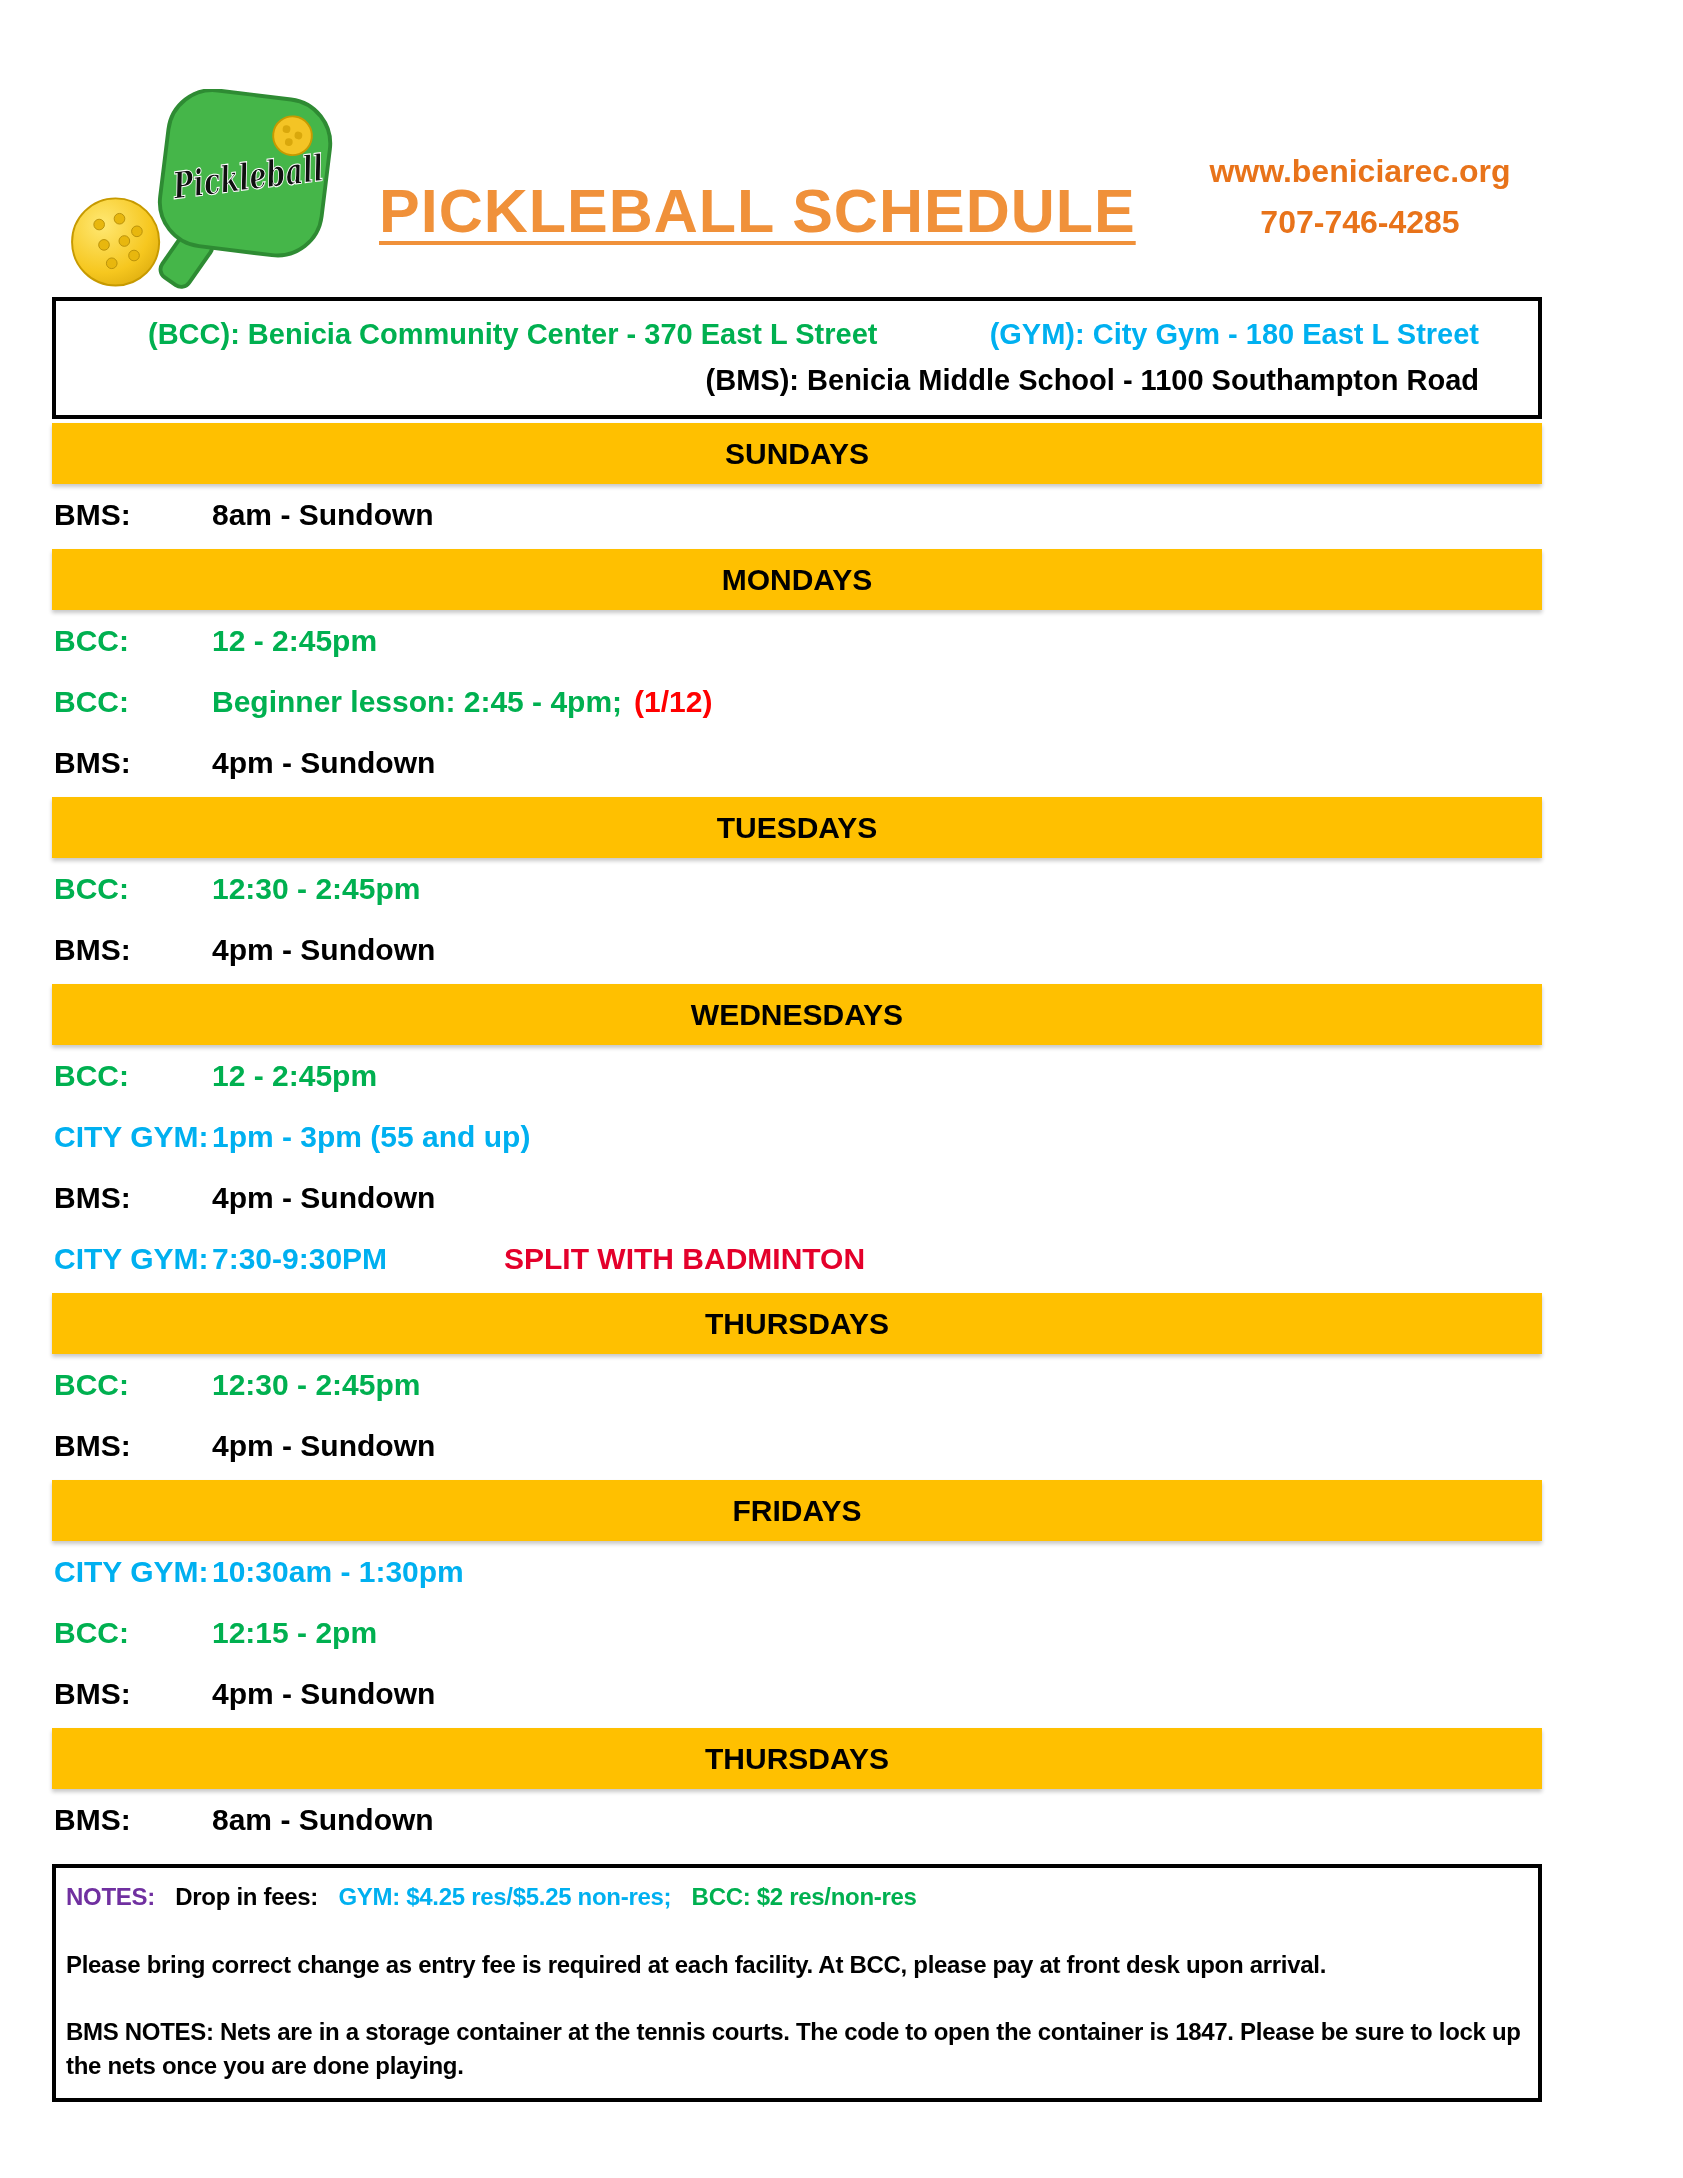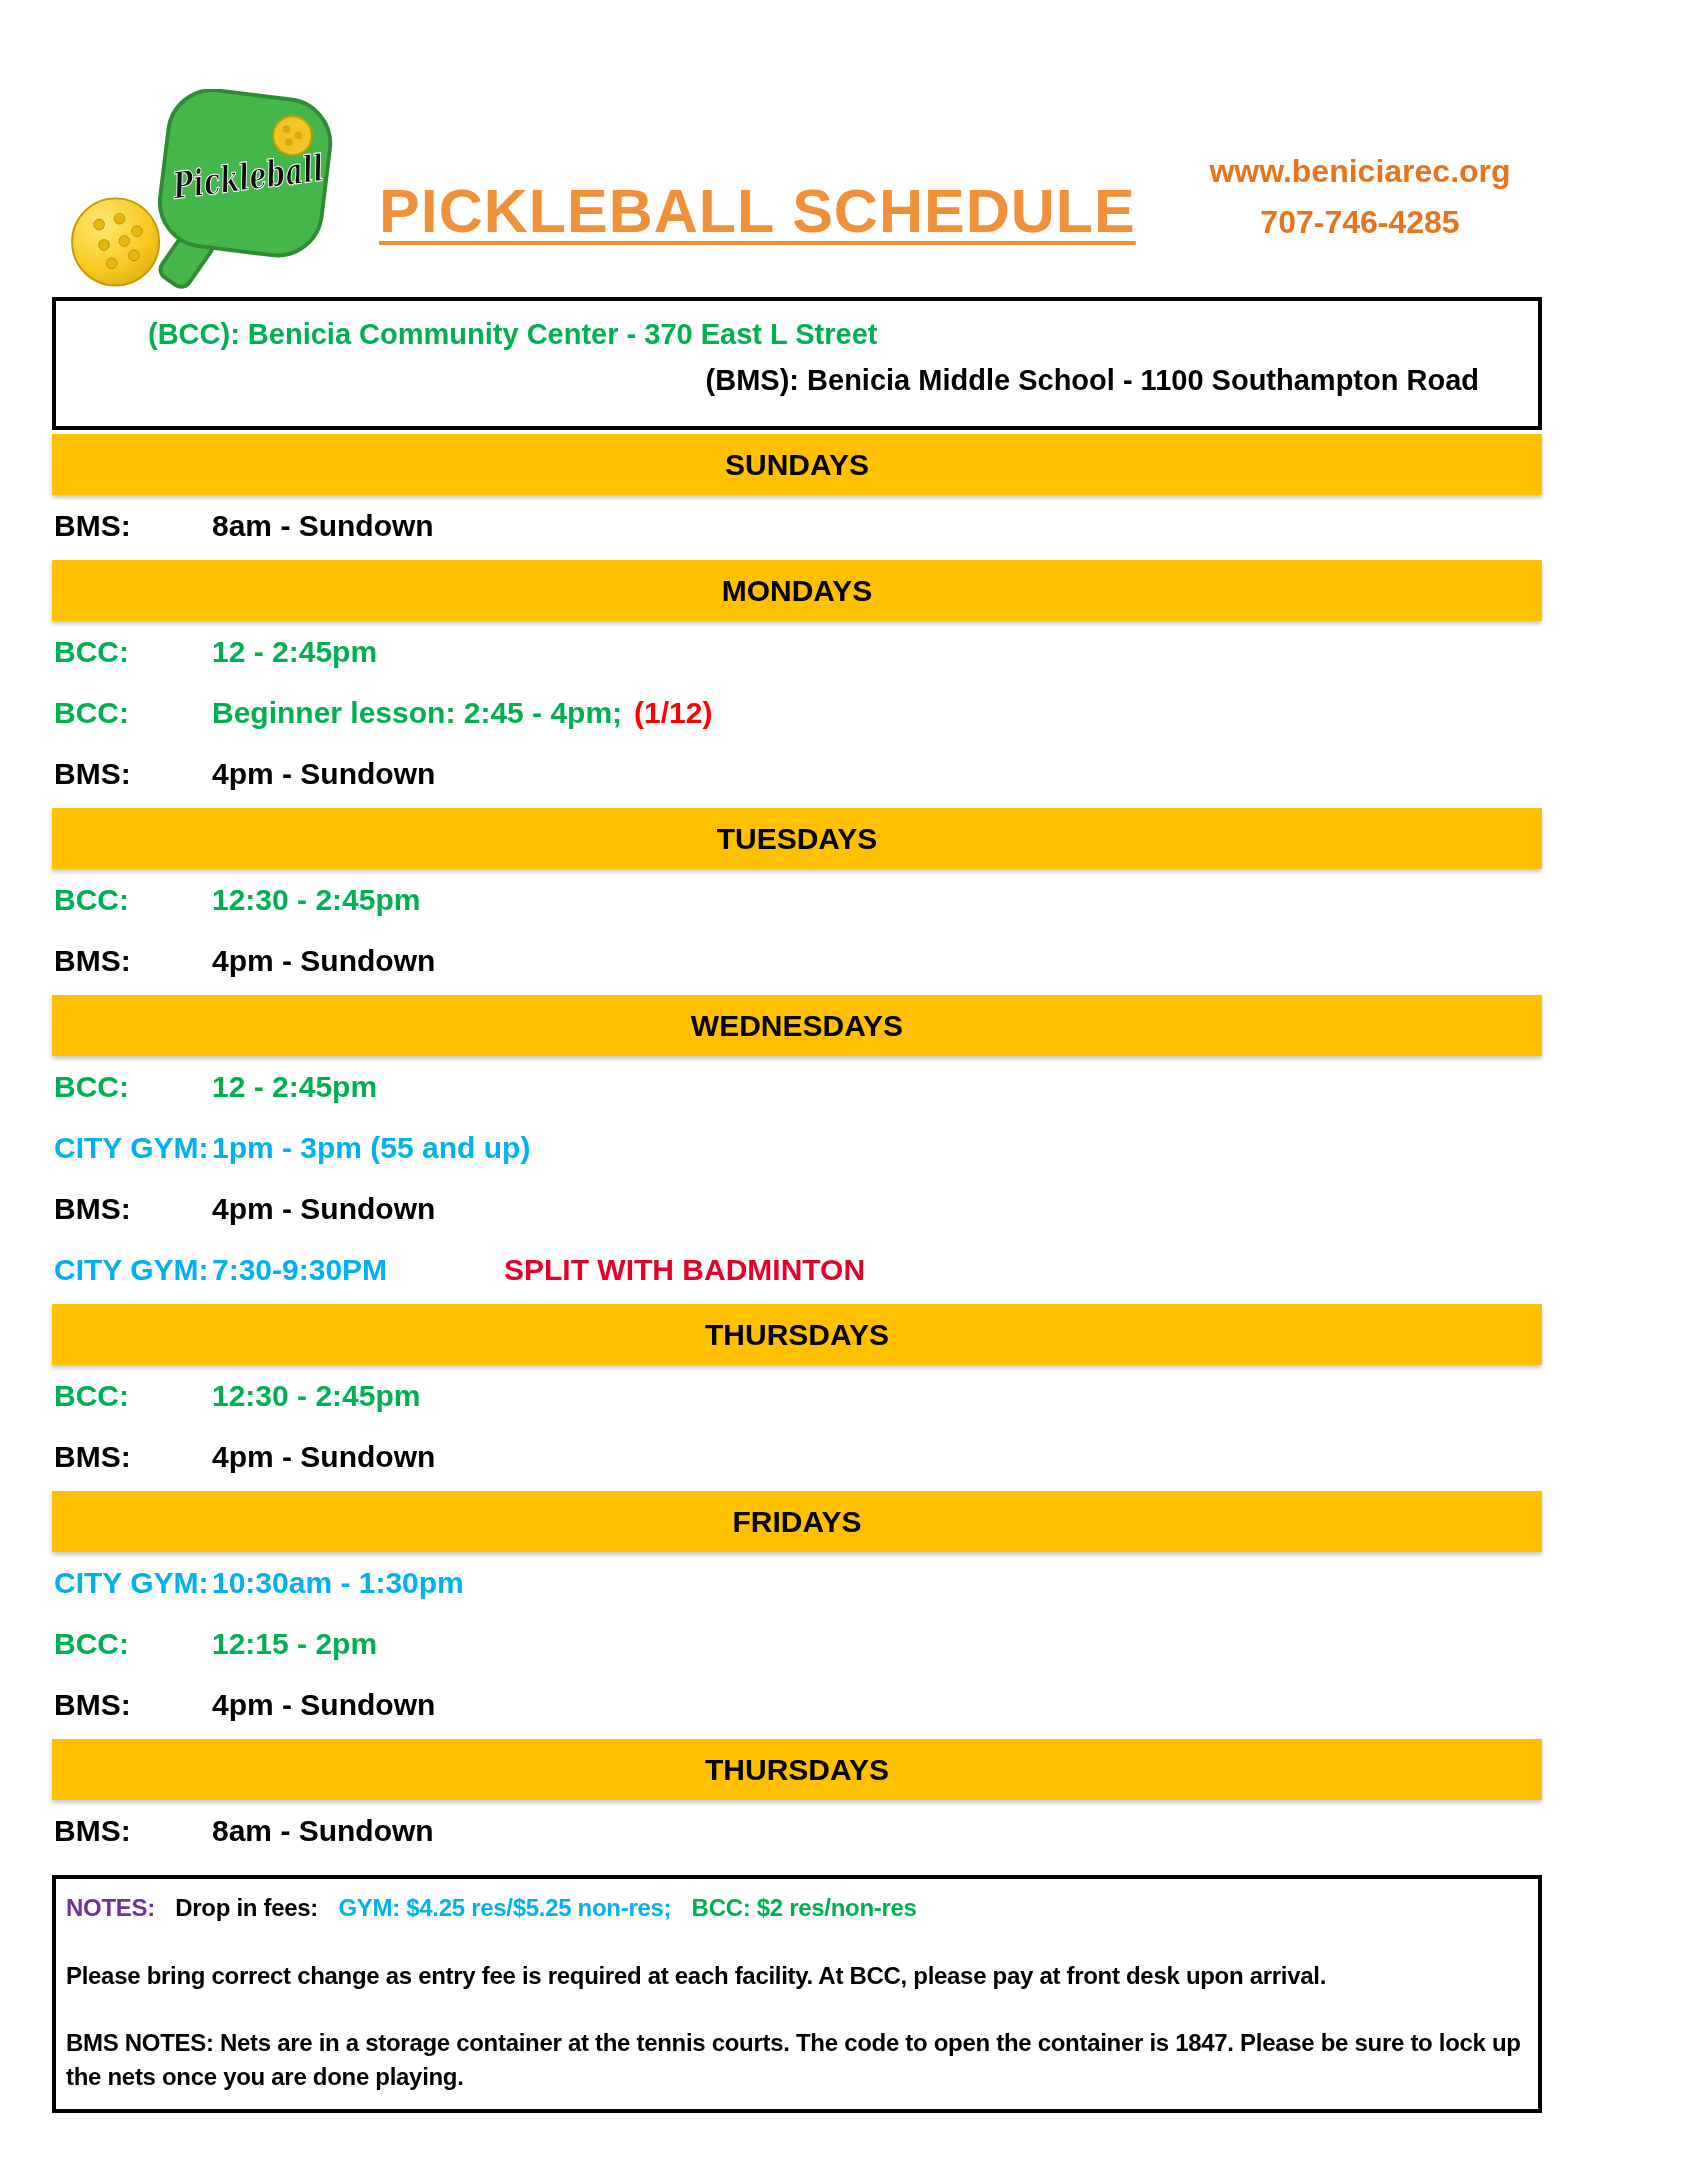--- a/index.html
+++ b/index.html
@@ -32,21 +32,21 @@
     position:absolute; right:16px; top:87px; width:332px;
     text-align:center;
     color:var(--contact_orange);
     font-size:32px; line-height:1.6;
   }
 
   
   .address-box {
     border:4px solid #000;
     font-size:29px;
-    padding:10px 59px 23px 92px;
+    padding:10px 59px 12px 92px;
   }
   .addr-line1 { display:flex; justify-content:space-between; line-height:46px; white-space:nowrap; }
   .addr-line2 { text-align:right; line-height:46px; }
 
   
   .day-bar {
     height:61px; margin-top:4px;
     background:var(--bar_yellow);
     display:flex; align-items:center; justify-content:center;
     font-size:30px; color:#000;
@@ -117,20 +117,21 @@
     <h1 class="title">PICKLEBALL SCHEDULE</h1>
     <div class="contact">
       <div>www.beniciarec.org</div>
       <div>707-746-4285</div>
     </div>
   </div>
 
   <div class="address-box">
     <div class="addr-line1">
       <span class="c-green">(BCC): Benicia Community Center - 370 East L Street</span>
+      <span class="c-cyan">(GYM): City Gym - 180 East L Street</span>
     </div>
     <div class="addr-line2">
       <span class="c-black">(BMS): Benicia Middle School - 1100 Southampton Road</span>
     </div>
   </div>
 
   <div>
       <div class="day-bar">SUNDAYS</div>
       <div class="row">
         <span class="loc c-black">BMS:</span>

